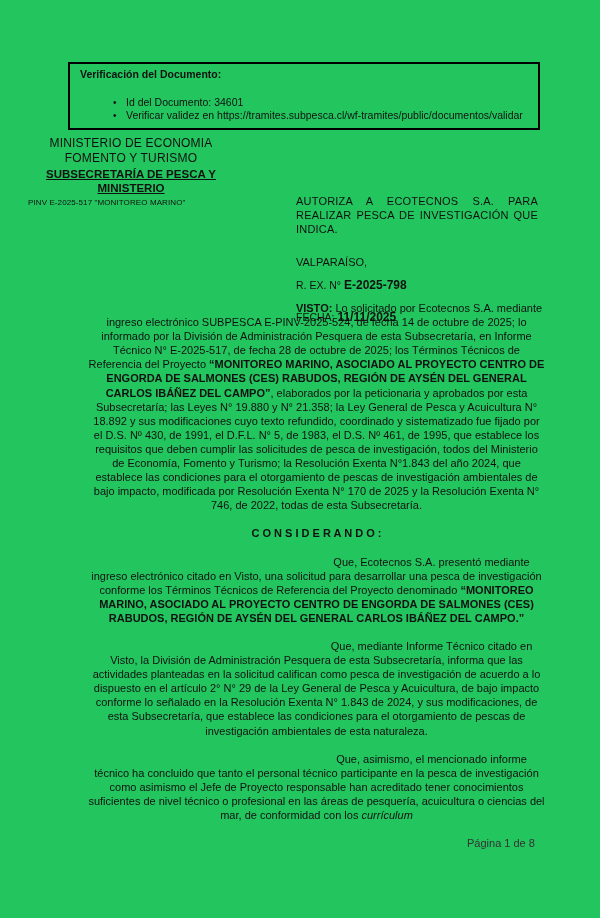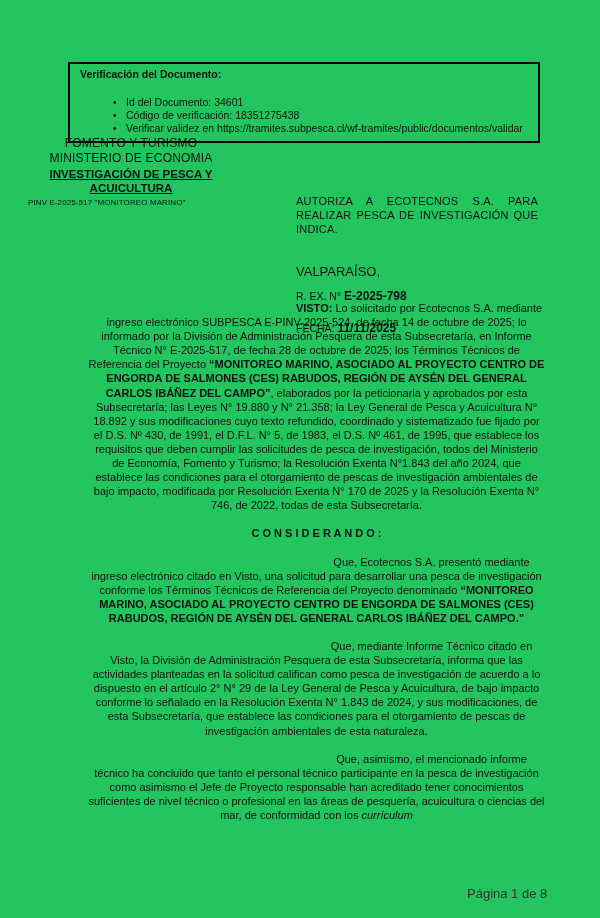--- a/index.html
+++ b/index.html
@@ -22,56 +22,55 @@
   .verify-list li{position:relative;}
   .verify-list li::before{content:"•";position:absolute;left:-13px;top:0;font-size:10px;}
   
   .letterhead{position:absolute;left:28px;top:136px;width:206px;text-align:center;}
   .lh-line{font-size:12px;line-height:15px;letter-spacing:.2px;}
   .lh-sub{font-size:11.5px;font-weight:bold;text-decoration:underline;line-height:14px;margin-top:1px;}
   .lh-ref{font-size:8px;margin-top:3px;text-align:left;letter-spacing:.1px;}
   
   .heading-right{position:absolute;left:296px;top:194px;width:242px;}
   .subject{font-size:11px;line-height:14px;text-align:justify;letter-spacing:.2px;}
-  .city{margin-top:28px;font-size:13px;}
+  .city{margin-top:20px;font-size:11px;}
   .rex{margin-top:10px;font-size:10.5px;}
   .fecha{margin-top:18px;font-size:10.5px;}
   .num{font-weight:bold;font-size:12px;}
   
   .body-text{
     position:absolute;left:88px;top:301px;width:457px;
     font-size:11px;line-height:14.1px;text-align:justify;
   }
   .body-text p{margin:0 0 14px 0;text-align:center;}
   .indent-visto{text-indent:205px;}
   .indent{text-indent:230px;}
   .consider{text-align:center;font-weight:bold;text-indent:0;margin:14px 0 14px 0;}
   .b{font-weight:bold;}
   .i{font-style:italic;}
   
-  .footer{position:absolute;left:467px;top:886px;font-size:13px;color:#333;}
+  .footer{position:absolute;left:467px;top:837px;font-size:11px;color:#333;}
 </style>
 </head>
 <body>
 
 <div class="page">
 
   <div class="verify-box">
     <div class="verify-title">Verificación del Documento:</div>
     <ul class="verify-list">
       <li>Id del Documento: 34601</li>
-      <li>Código de verificación: 18351275438</li>
       <li>Verificar validez en https://tramites.subpesca.cl/wf-tramites/public/documentos/validar</li>
     </ul>
   </div>
 
   <div class="letterhead">
+    <div class="lh-line">MINISTERIO DE ECONOMIA</div>
     <div class="lh-line">FOMENTO Y TURISMO</div>
-    <div class="lh-line">MINISTERIO DE ECONOMIA</div>
-    <div class="lh-sub">INVESTIGACIÓN DE PESCA Y ACUICULTURA</div>
+    <div class="lh-sub">SUBSECRETARÍA DE PESCA Y MINISTERIO</div>
     <div class="lh-ref">PINV E-2025-517 "MONITOREO MARINO"</div>
   </div>
 
   <div class="heading-right">
     <div class="subject">AUTORIZA A ECOTECNOS S.A. PARA REALIZAR PESCA DE INVESTIGACIÓN QUE INDICA.</div>
     <div class="city">VALPARAÍSO,</div>
     <div class="rex"><span>R. EX. N° </span><span class="num">E-2025-798</span></div>
     <div class="fecha"><span>FECHA: </span><span class="num">11/11/2025</span></div>
   </div>
 

